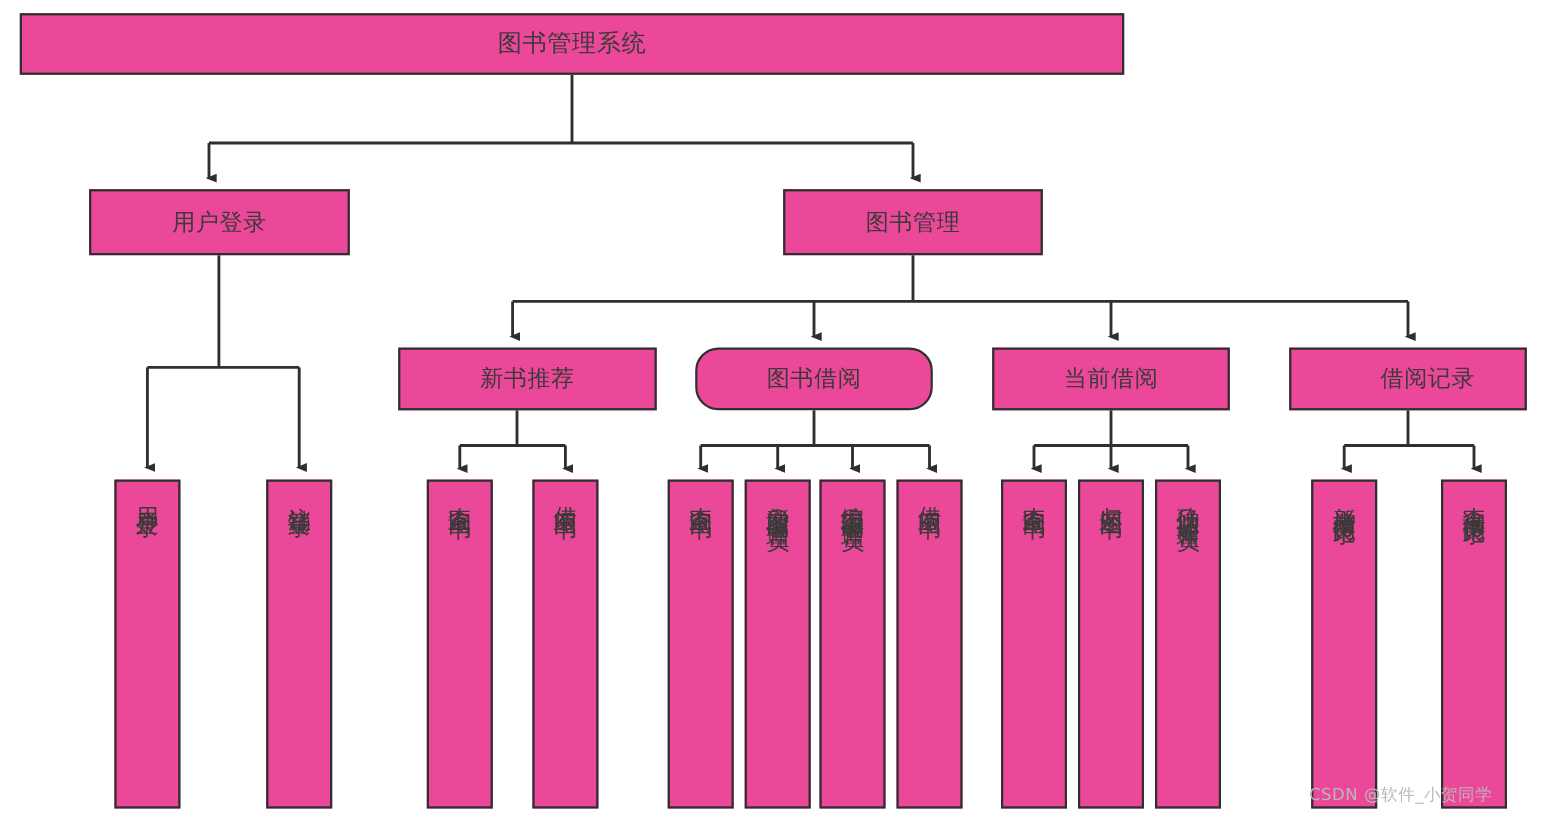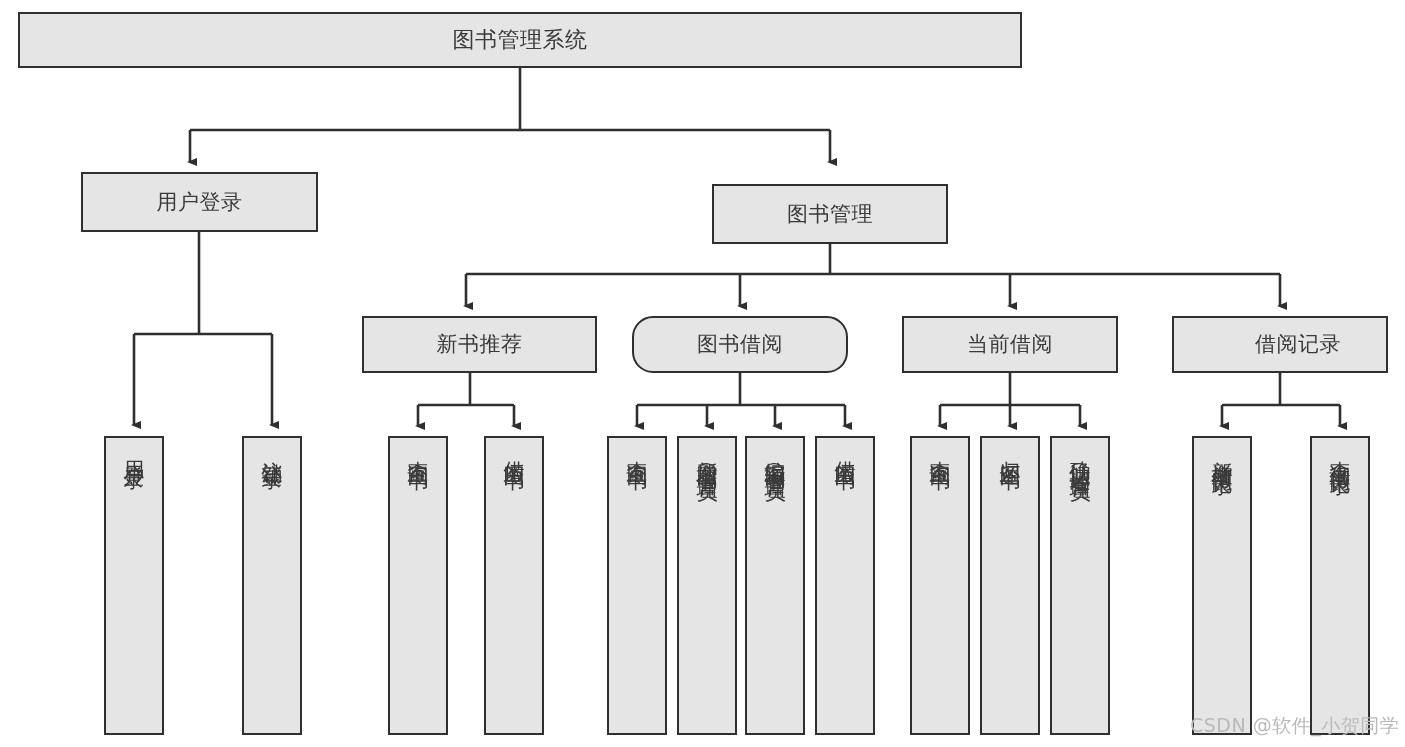--- a/index.html
+++ b/index.html
@@ -17,21 +17,21 @@
   }
   svg#wires{
     position:absolute;
     left:0;top:0;
     width:1405px;height:747px;
     pointer-events:none;
   }
   .node{
     position:absolute;
     box-sizing:border-box;
-    background:#e5e5e5;
+    background:#ec4899;
     border:2px solid #2f2f2f;
     display:flex;
     align-items:center;
     justify-content:center;
     color:#3a3a3a;
   }
   .node .lbl{
     display:block;
     text-align:center;
     line-height:1.18;
@@ -53,21 +53,21 @@
     writing-mode:vertical-rl;
     text-orientation:upright;
     font-size:21px;
     line-height:1.05;
     letter-spacing:3px;
     white-space:nowrap;
     max-height:285px;
   }
   .watermark{
     position:absolute;
-    font-size:19px;
+    font-size:15px;
     color:#b9b9b9;
     white-space:nowrap;
     letter-spacing:0.5px;
     user-select:none;
   }
 </style>
 </head>
 <body>
 
 <div id="canvas">
@@ -122,21 +122,21 @@
     </g>
   </svg>
 
   <div class="node h root" style="left:18px;top:12px;width:1004px;height:56px;">
     <span class="lbl">图书管理系统</span>
   </div>
 
   <div class="node h" style="left:81px;top:172px;width:237px;height:60px;">
     <span class="lbl">用户登录</span>
   </div>
-  <div class="node h" style="left:712px;top:184px;width:236px;height:60px;align-items:center;">
+  <div class="node h" style="left:712px;top:172px;width:236px;height:60px;align-items:center;">
     <span class="lbl">图书管理</span>
   </div>
 
   <div class="node h" style="left:362px;top:316px;width:235px;height:57px;">
     <span class="lbl">新书推荐</span>
   </div>
   <div class="node h" style="left:632px;top:316px;width:216px;height:57px;border-radius:21px;">
     <span class="lbl">图书借阅</span>
   </div>
   <div class="node h" style="left:902px;top:316px;width:216px;height:57px;">

